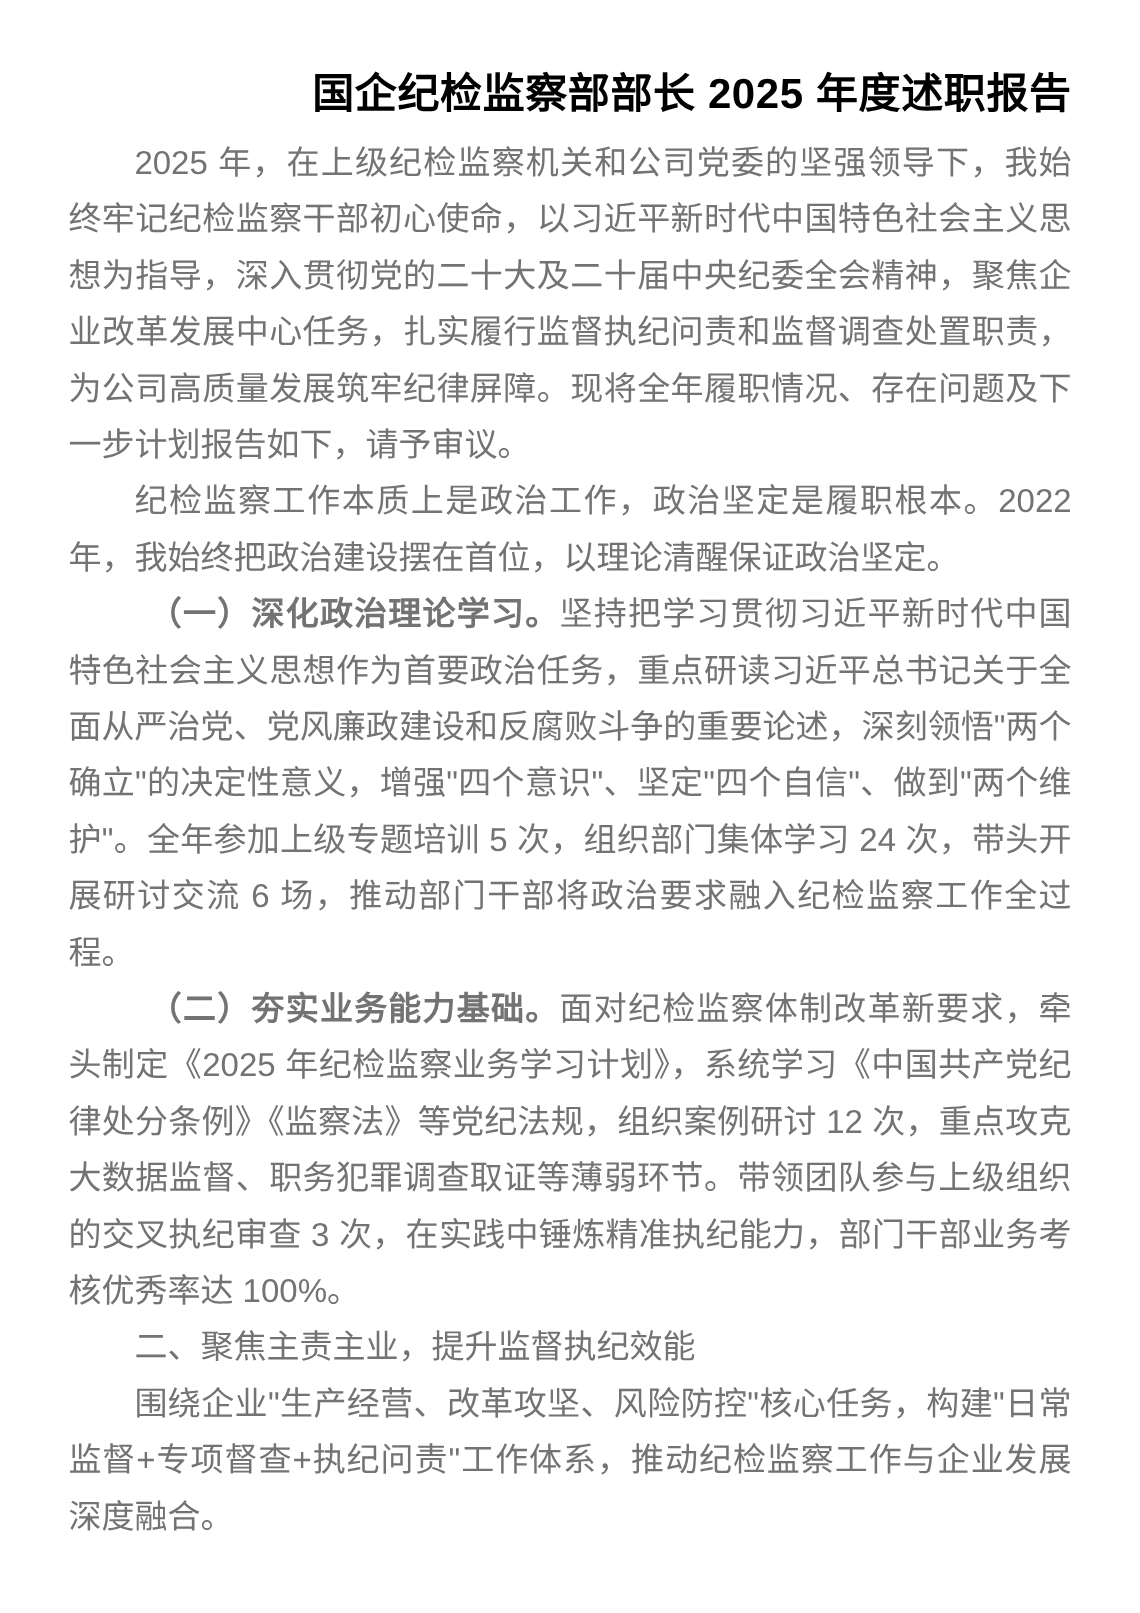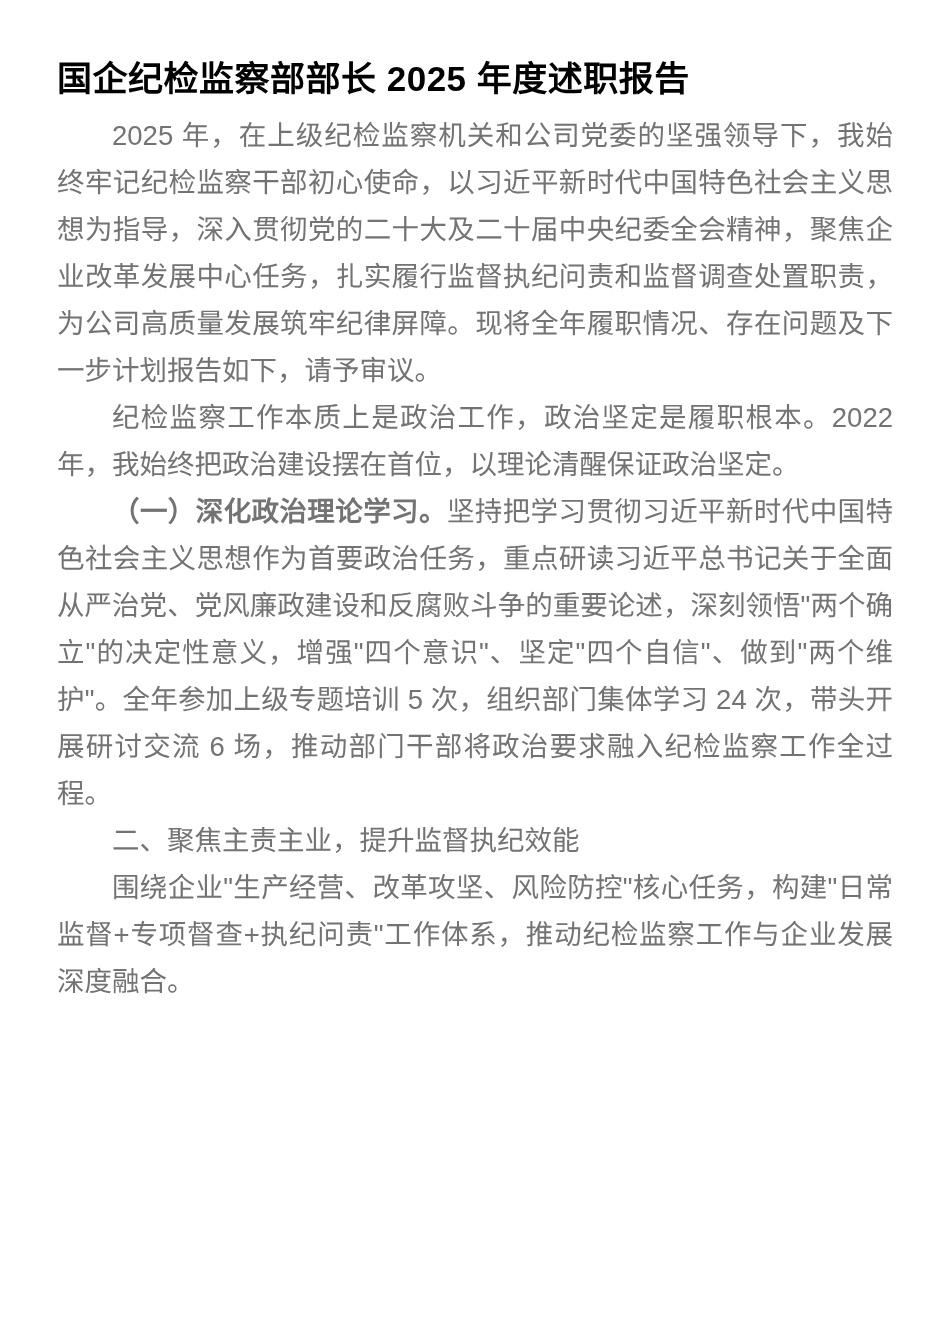--- a/index.html
+++ b/index.html
@@ -25,21 +25,21 @@
     top: 0;
     width: 836px;
   }
 
   .doc-title {
     font-family: "Liberation Sans", "DejaVu Sans", sans-serif;
     font-weight: bold;
     font-size: 35px;
     line-height: 1.28;
     color: #000000;
-    text-align: left;
+    text-align: right;
     letter-spacing: 0.5px;
     margin: 0;
     padding-top: 57px;
     padding-bottom: 10px;
     white-space: nowrap;
   }
 
   .para {
     font-family: "Liberation Sans", "DejaVu Sans", sans-serif;
     font-weight: normal;
@@ -53,32 +53,34 @@
     letter-spacing: 0px;
     word-break: break-all;
   }
 
   .para.indent {
     text-indent: 2em;
   }
 
   .para .lead {
     font-weight: bold;
+    margin-left: 12px;
   }
 </style>
 </head>
 <body>
 
 <div id="page">
   <div id="doc">
 
     <h1 class="doc-title">国企纪检监察部部长 2025 年度述职报告</h1>
 
     <div id="blocks">
         <p class="para indent">2025 年，在上级纪检监察机关和公司党委的坚强领导下，我始终牢记纪检监察干部初心使命，以习近平新时代中国特色社会主义思想为指导，深入贯彻党的二十大及二十届中央纪委全会精神，聚焦企业改革发展中心任务，扎实履行监督执纪问责和监督调查处置职责，为公司高质量发展筑牢纪律屏障。现将全年履职情况、存在问题及下一步计划报告如下，请予审议。</p>
         <p class="para indent">纪检监察工作本质上是政治工作，政治坚定是履职根本。2022 年，我始终把政治建设摆在首位，以理论清醒保证政治坚定。</p>
         <p class="para indent"><span class="lead">（一）深化政治理论学习。</span><span>坚持把学习贯彻习近平新时代中国特色社会主义思想作为首要政治任务，重点研读习近平总书记关于全面从严治党、党风廉政建设和反腐败斗争的重要论述，深刻领悟"两个确立"的决定性意义，增强"四个意识"、坚定"四个自信"、做到"两个维护"。全年参加上级专题培训 5 次，组织部门集体学习 24 次，带头开展研讨交流 6 场，推动部门干部将政治要求融入纪检监察工作全过程。</span></p>
+        <p class="para indent"><span class="lead">（二）夯实业务能力基础。</span><span>面对纪检监察体制改革新要求，牵头制定《2025 年纪检监察业务学习计划》，系统学习《中国共产党纪律处分条例》《监察法》等党纪法规，组织案例研讨 12 次，重点攻克大数据监督、职务犯罪调查取证等薄弱环节。带领团队参与上级组织的交叉执纪审查 3 次，在实践中锤炼精准执纪能力，部门干部业务考核优秀率达 100%。</span></p>
         <p class="para indent">二、聚焦主责主业，提升监督执纪效能</p>
         <p class="para indent">围绕企业"生产经营、改革攻坚、风险防控"核心任务，构建"日常监督+专项督查+执纪问责"工作体系，推动纪检监察工作与企业发展深度融合。</p>
       </div>
 
   </div>
 </div>
 
 </body></html>

